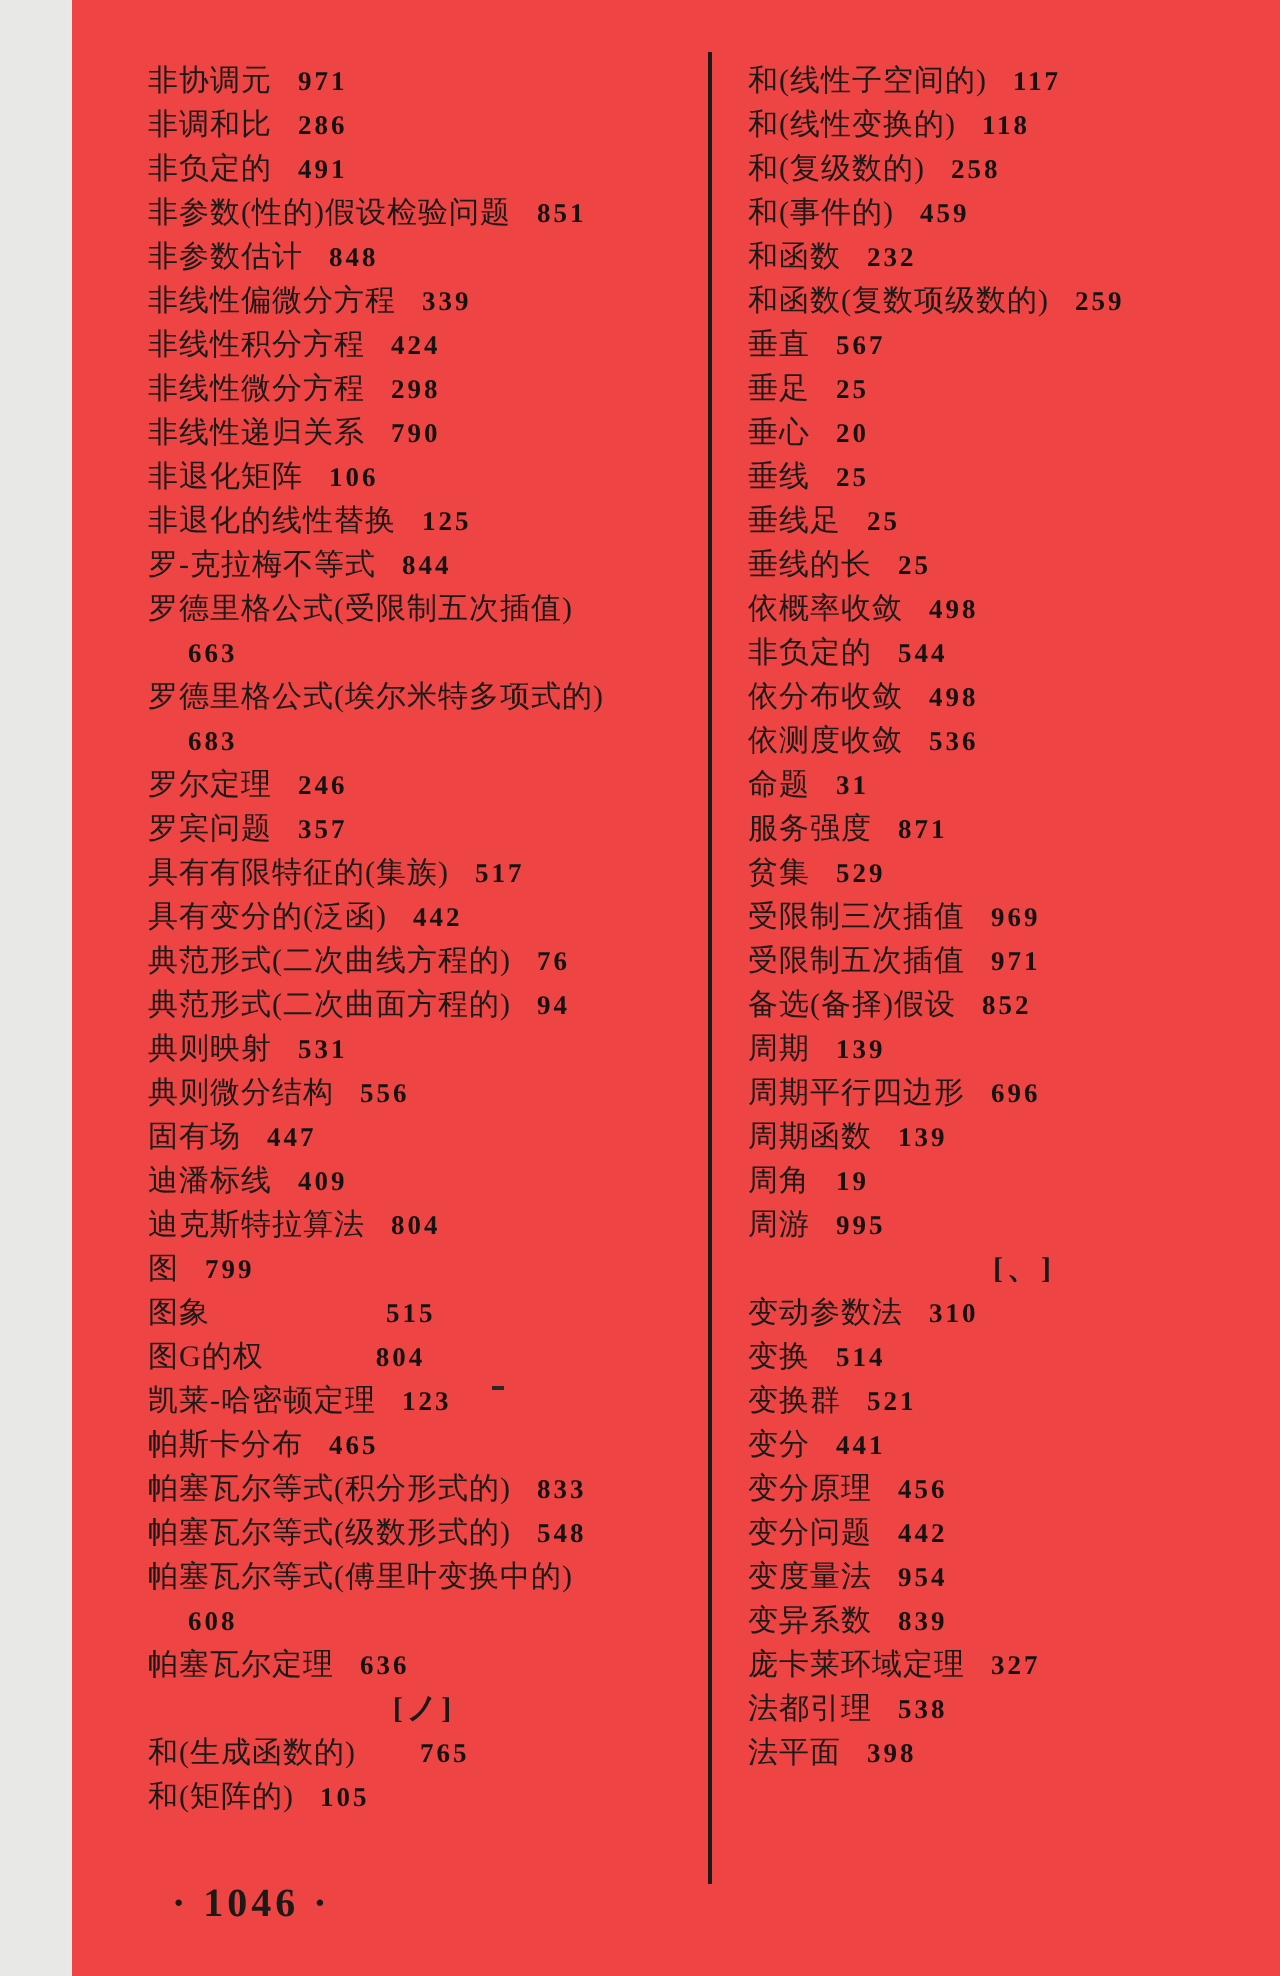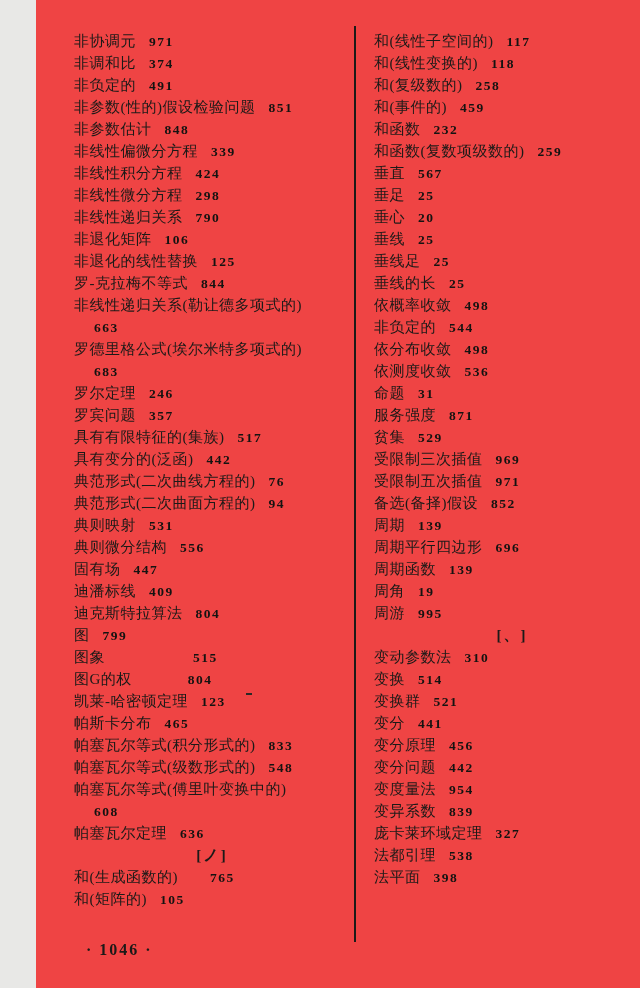--- a/index.html
+++ b/index.html
@@ -41,49 +41,49 @@
   .gap4 .num{margin-left:88px;text-align:center;}
   .divider{
     position:absolute;
     left:318px;top:26px;
     width:2px;height:916px;
     background:#1c1b19;
   }
   .footer{
     position:absolute;
     left:50px;top:941px;
-    font-size:16px;
+    font-size:20px;
     letter-spacing:2px;
     font-weight:bold;
     color:#1b1a18;
   }
   .speck{position:absolute;background:#2a2926;}
   .speck-1{left:210px;top:693px;width:6px;height:2px;}
   .speck-2{left:616px;top:652px;width:7px;height:4px;}
   .speck-3{left:611px;top:796px;width:3px;height:3px;}
 </style>
 </head>
 <body>
 
 <div class="page">
 
   <div class="col col-left">
       <div class="line"><span class="term">非协调元</span><span class="num">971</span></div>
-      <div class="line"><span class="term">非调和比</span><span class="num">374</span></div>
+      <div class="line"><span class="term">非调和比</span><span class="num">286</span></div>
       <div class="line"><span class="term">非负定的</span><span class="num">491</span></div>
       <div class="line"><span class="term">非参数(性的)假设检验问题</span><span class="num">851</span></div>
       <div class="line"><span class="term">非参数估计</span><span class="num">848</span></div>
       <div class="line"><span class="term">非线性偏微分方程</span><span class="num">339</span></div>
       <div class="line"><span class="term">非线性积分方程</span><span class="num">424</span></div>
       <div class="line"><span class="term">非线性微分方程</span><span class="num">298</span></div>
       <div class="line"><span class="term">非线性递归关系</span><span class="num">790</span></div>
       <div class="line"><span class="term">非退化矩阵</span><span class="num">106</span></div>
       <div class="line"><span class="term">非退化的线性替换</span><span class="num">125</span></div>
       <div class="line"><span class="term">罗-克拉梅不等式</span><span class="num">844</span></div>
-      <div class="line"><span class="term">非线性递归关系(勒让德多项式的)</span></div>
+      <div class="line"><span class="term">罗德里格公式(受限制五次插值)</span></div>
       <div class="line cont"><span class="num" style="margin-left: 0px;">663</span></div>
       <div class="line"><span class="term">罗德里格公式(埃尔米特多项式的)</span></div>
       <div class="line cont"><span class="num" style="margin-left: 0px;">683</span></div>
       <div class="line"><span class="term">罗尔定理</span><span class="num">246</span></div>
       <div class="line"><span class="term">罗宾问题</span><span class="num">357</span></div>
       <div class="line"><span class="term">具有有限特征的(集族)</span><span class="num">517</span></div>
       <div class="line"><span class="term">具有变分的(泛函)</span><span class="num">442</span></div>
       <div class="line"><span class="term">典范形式(二次曲线方程的)</span><span class="num">76</span></div>
       <div class="line"><span class="term">典范形式(二次曲面方程的)</span><span class="num">94</span></div>
       <div class="line"><span class="term">典则映射</span><span class="num">531</span></div>

